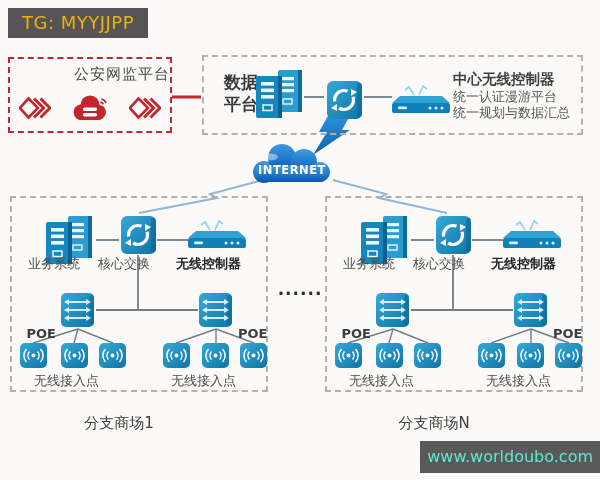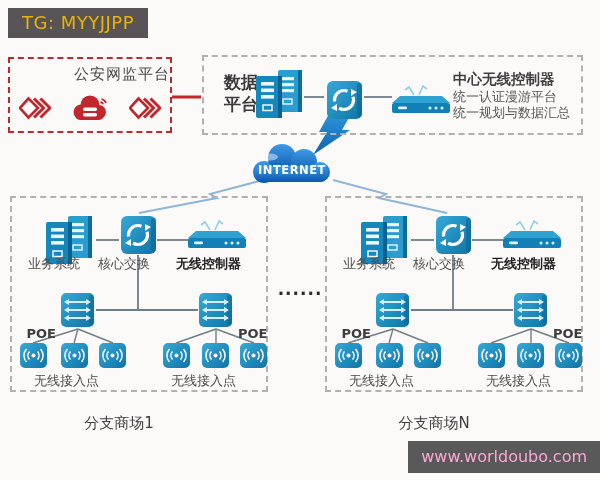--- a/index.html
+++ b/index.html
@@ -3,21 +3,21 @@
 <meta charset="utf-8">
 <style>
   html,body{margin:0;padding:0;}
   body{font-family:"DejaVu Sans","Liberation Sans",sans-serif;background:#fff;}
   .stage{position:relative;width:600px;height:480px;background:#fbfaf8;overflow:hidden;}
 
   
   .tg-badge{position:absolute;left:8px;top:8px;height:30px;line-height:30px;
     background:#575356;color:#eab308;font-size:18px;padding:0 14px;letter-spacing:.5px;}
   .site-badge{position:absolute;right:0;top:441px;height:32px;line-height:32px;
-    background:#595959;color:#f9a8d4;font-size:16px;padding:0 13px;}
+    background:#595959;color:#5eead4;font-size:16px;padding:0 7px;}
 
   
   .police-box{position:absolute;left:8px;top:57px;width:164px;height:76px;
     border:2px dashed #c1272d;box-sizing:border-box;}
   .police-title{position:absolute;left:0;top:6px;width:100%;text-align:right;
     font-size:15px;color:#4a4a4a;letter-spacing:1px;}
   .police-icons{position:absolute;left:0;top:34px;width:100%;display:flex;
     justify-content:space-around;align-items:center;}
   .top-box{position:absolute;left:202px;top:55px;width:381px;height:80px;
     border:2px dashed #b3b1af;box-sizing:border-box;}

